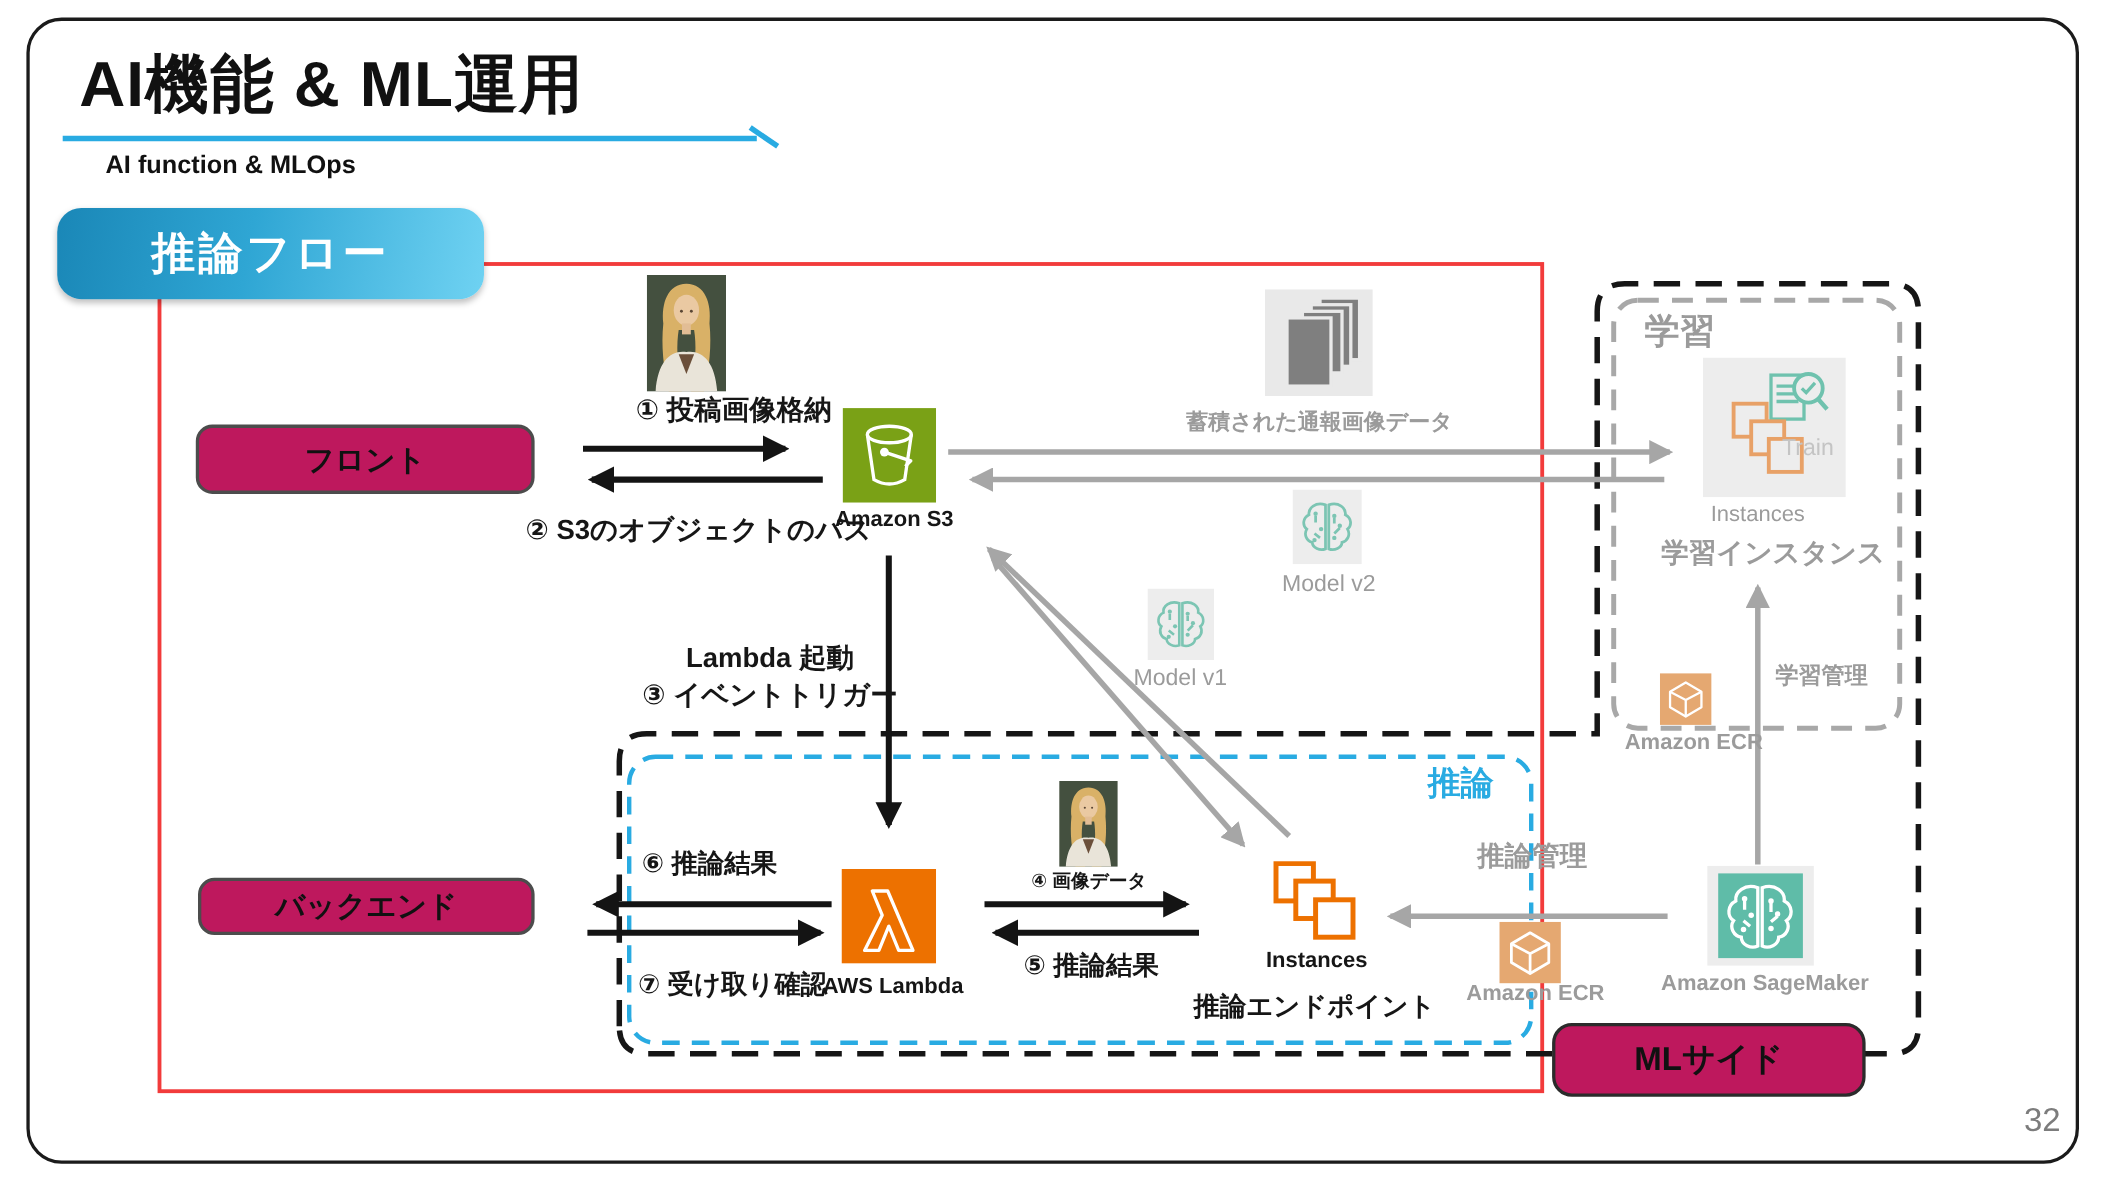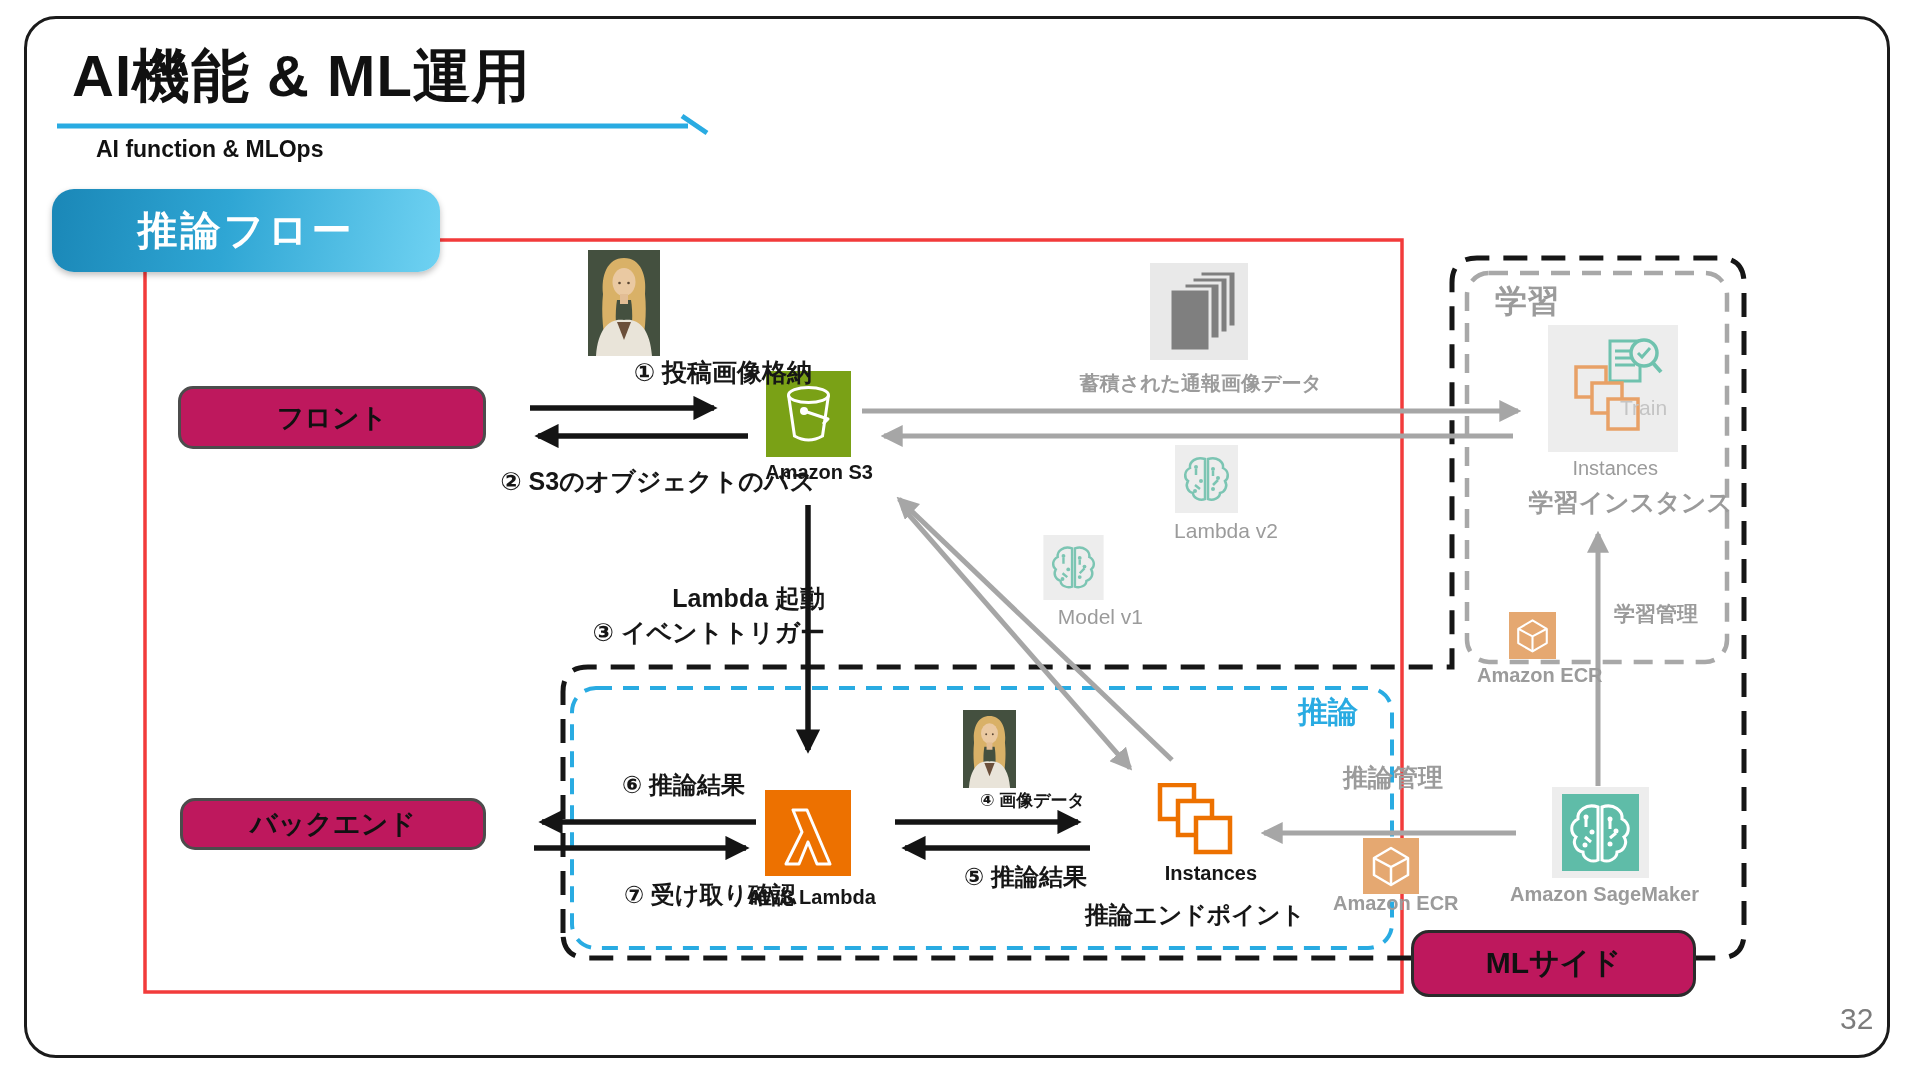--- a/index.html
+++ b/index.html
@@ -9,21 +9,21 @@
   .wires{position:absolute;left:0;top:0;}
   .title{position:absolute;left:72px;top:38px;font-size:58px;font-weight:800;color:#111;letter-spacing:1px;}
   .subtitle{position:absolute;left:76px;top:136px;font-size:23px;font-weight:700;color:#111;margin-left:20px;}
   .badge{position:absolute;left:52px;top:189px;width:388px;height:83px;border-radius:22px;
     background:linear-gradient(100deg,#1a87b7 0%,#2fa6d4 45%,#6fd2f2 100%);
     color:#fff;font-size:40px;font-weight:800;display:flex;align-items:center;justify-content:center;
     letter-spacing:3px;box-shadow:0 3px 6px rgba(0,0,0,.25);}
   .node-box{position:absolute;background:#be185d;border:3px solid #4c4c4c;border-radius:15px;
     display:flex;align-items:center;justify-content:center;font-weight:700;color:#111;box-sizing:border-box;}
   .icon{position:absolute;line-height:0;}
-  .lbl{position:absolute;font-weight:700;color:#161616;text-align:right;white-space:nowrap;}
+  .lbl{position:absolute;font-weight:700;color:#161616;text-align:center;white-space:nowrap;}
   .lbl .l2{display:block;line-height:1.35;}
   .gray{color:#9b9b9b;}
   .lightgray{color:#c4c4c4;font-weight:400;}
   .blue{color:#29ABE2;}
   .pagenum{position:absolute;left:1840px;top:1002px;font-size:30px;color:#7c7c7c;font-weight:400;}
 </style>
 </head>
 <body>
 
 <div class="slide-frame"></div>
@@ -240,21 +240,21 @@
 <div class="lbl" style="left:895px;top:789px;width:190px;font-size:17px">④ 画像データ</div>
 <div class="lbl" style="left:897px;top:861px;width:190px;font-size:24px">⑤ 推論結果</div>
 <div class="lbl" style="left:545px;top:769px;width:200px;font-size:24px">⑥ 推論結果</div>
 <div class="lbl" style="left:536px;top:879px;width:260px;font-size:24px">⑦ 受け取り確認</div>
 
 <div class="lbl" style="left:753px;top:461px;width:120px;font-size:20px">Amazon S3</div>
 <div class="lbl" style="left:748px;top:886px;width:120px;font-size:20px">AWS Lambda</div>
 <div class="lbl" style="left:1137px;top:862px;width:120px;font-size:20px">Instances</div>
 <div class="lbl" style="left:1085px;top:899px;width:220px;font-size:24px">推論エンドポイント</div>
 <div class="lbl gray" style="left:1077px;top:370px;width:245px;font-size:20px">蓄積された通報画像データ</div>
-<div class="lbl gray" style="left:1138px;top:519px;width:140px;font-size:21px;font-weight:400">Lambda v2</div>
+<div class="lbl gray" style="left:1138px;top:519px;width:140px;font-size:21px;font-weight:400">Model v2</div>
 <div class="lbl gray" style="left:1003px;top:605px;width:140px;font-size:21px;font-weight:400">Model v1</div>
 <div class="lbl gray" style="left:1495px;top:280px;font-size:32px">学習</div>
 <div class="lbl lightgray" style="left:1620px;top:396px;font-size:21px">Train</div>
 <div class="lbl gray" style="left:1538px;top:457px;width:120px;font-size:20px;font-weight:400">Instances</div>
 <div class="lbl gray" style="left:1492px;top:486px;width:240px;font-size:25px">学習インスタンス</div>
 <div class="lbl gray" style="left:1614px;top:600px;font-size:21px">学習管理</div>
 <div class="lbl gray" style="left:1477px;top:664px;width:115px;font-size:20px">Amazon ECR</div>
 <div class="lbl gray" style="left:1343px;top:761px;font-size:25px">推論管理</div>
 <div class="lbl gray" style="left:1333px;top:892px;width:115px;font-size:20px">Amazon ECR</div>
 <div class="lbl gray" style="left:1510px;top:883px;width:180px;font-size:20px">Amazon SageMaker</div>

